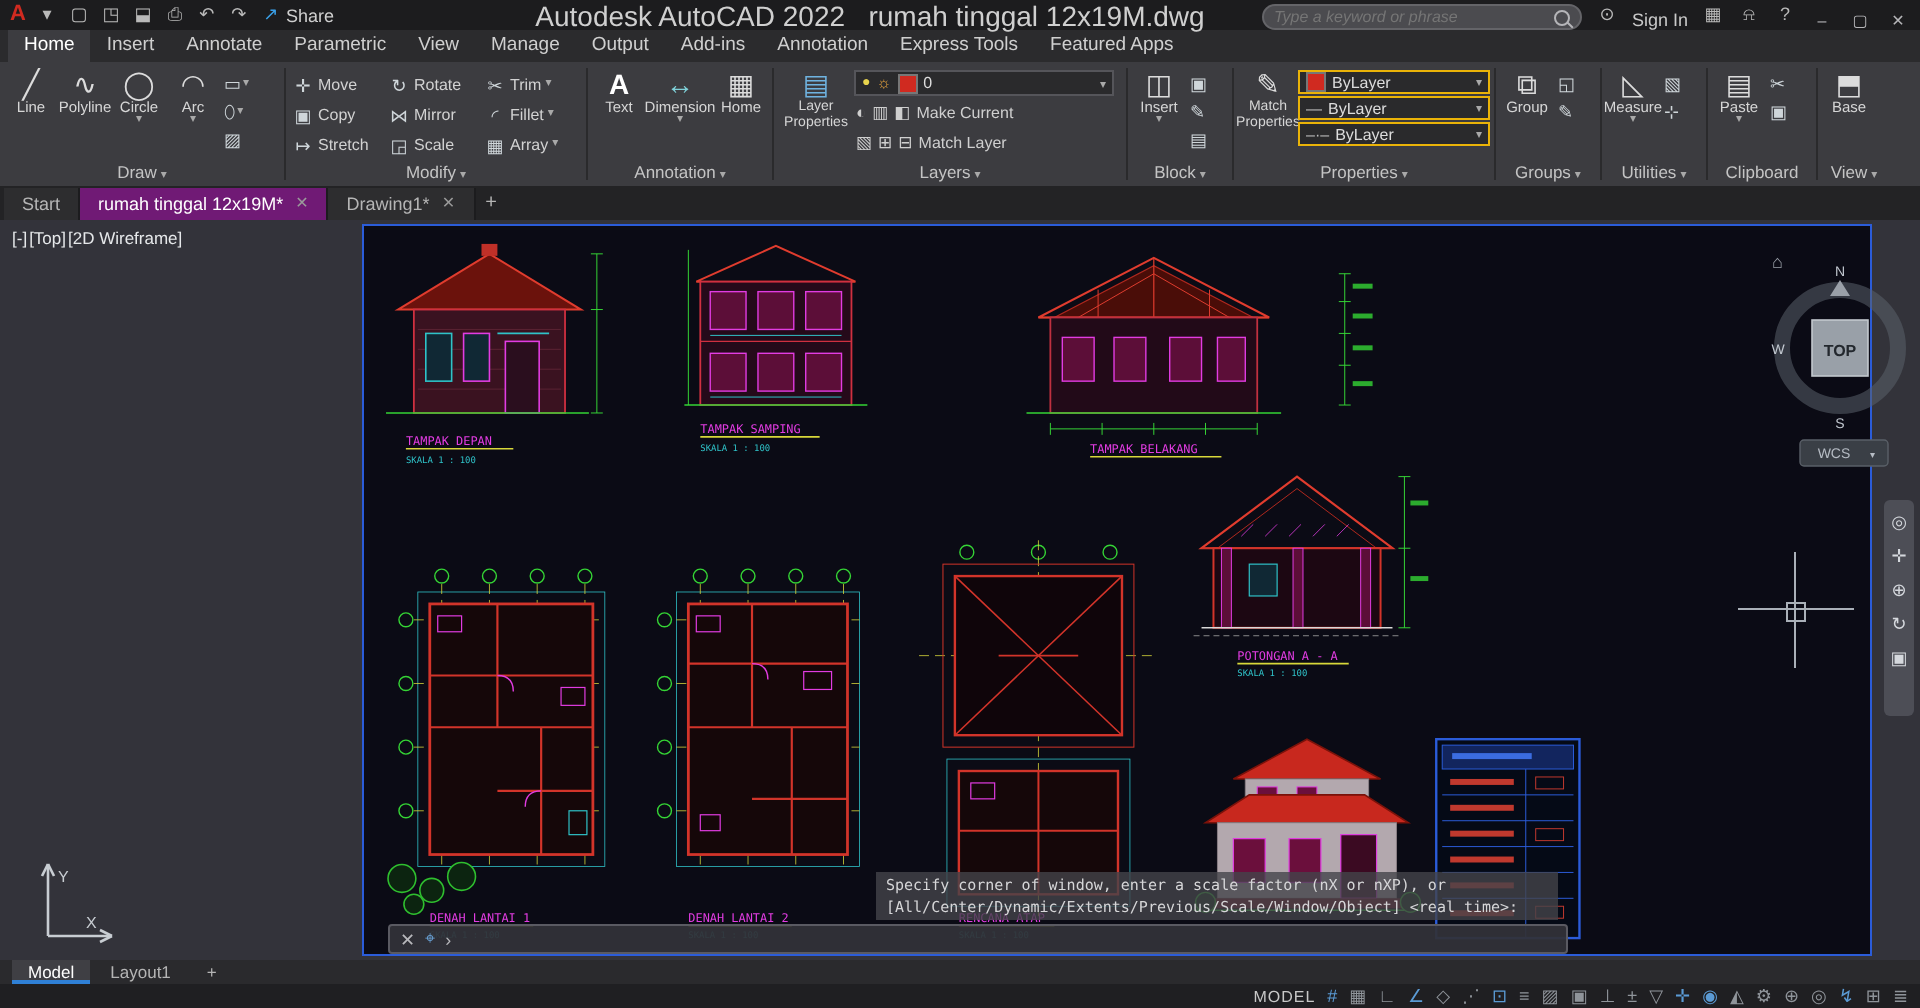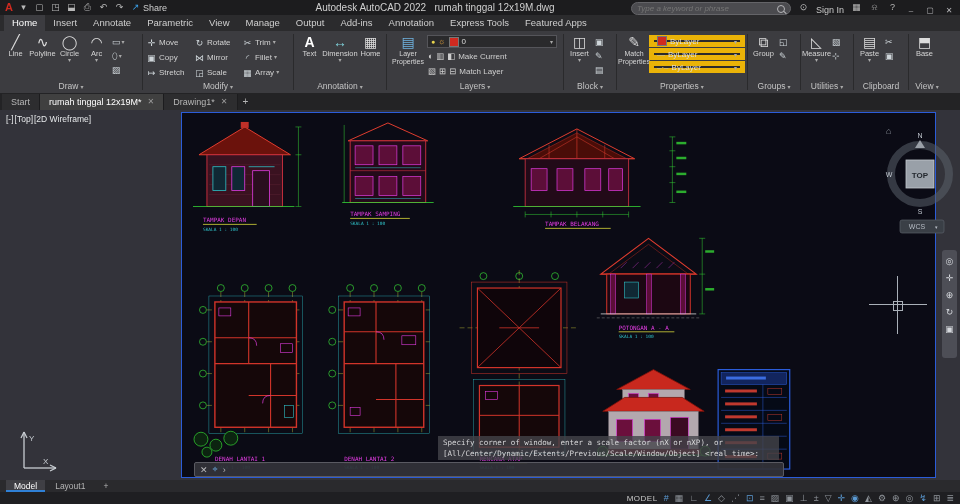--- a/index.html
+++ b/index.html
@@ -4,21 +4,21 @@
 <style>
   html,body{margin:0;padding:0;width:960px;height:504px;overflow:hidden;background:#232326;}
   #app{position:relative;width:960px;height:504px;font-family:"Liberation Sans",sans-serif;-webkit-user-select:none;user-select:none;}
 
   
   #titlebar{position:absolute;left:0;top:0;width:960px;height:15px;background:#1c1c1e;display:flex;align-items:center;gap:5px;padding:0 5px;box-sizing:border-box;font-size:9px;color:#c9c9c9;z-index:9;}
   #logo{color:#d02a20;font-weight:bold;font-size:11px;line-height:15px;}
   .qicon{color:#b9b9b9;font-size:9px;width:11px;text-align:center;line-height:15px;}
   .share{display:flex;align-items:center;gap:2px;color:#cfcfcf;}
   .share .qicon{color:#3aa0e8;}
-  #tb-center{position:absolute;left:240px;right:330px;text-align:center;font-size:10px;color:#cfcfcf;white-space:nowrap;pointer-events:none;}
+  #tb-center{position:absolute;left:240px;right:330px;text-align:center;font-size:14px;color:#cfcfcf;white-space:nowrap;pointer-events:none;}
   #tb-right{margin-left:auto;display:flex;align-items:flex-end;gap:7px;}
   .searchpill{display:flex;align-items:center;background:#4b4b4f;border:1px solid #646468;border-radius:7px;height:11px;width:148px;padding:0 5px;gap:4px;}
   .searchpill input{flex:1;background:transparent;border:0;outline:0;color:#c5c5c8;font-size:8px;font-style:italic;font-family:"Liberation Sans",sans-serif;padding:0;min-width:0;}
   .mag{width:6px;height:6px;border:1px solid #b5b5b8;border-radius:50%;position:relative;flex:0 0 auto;}
   .mag::after{content:"";position:absolute;width:4px;height:1px;background:#b5b5b8;transform:rotate(45deg);left:5px;top:6px;}
   .winbtn{color:#b5b5b8;font-size:8px;width:12px;text-align:center;}
 
   
   #ribbontabs{position:absolute;left:0;top:15px;width:960px;height:16px;background:#2b2b2d;display:flex;align-items:stretch;padding-left:4px;box-sizing:border-box;}
   .rtab{padding:0 8px;font-size:9.5px;color:#cfcfcf;line-height:16px;white-space:nowrap;}
@@ -41,27 +41,27 @@
   .minicol{display:flex;flex-direction:column;padding-top:2px;}
   .minirow{display:flex;align-items:center;font-size:8px;color:#ccc;height:14px;gap:1px;padding:0 2px;}
   .micon{font-size:9px;color:#cfd6da;}
   .layercol{display:flex;flex-direction:column;gap:1px;padding-top:2px;}
   .layerdrop{display:flex;align-items:center;background:#2a2a2c;border:1px solid #55555a;height:13px;width:130px;font-size:8px;color:#dddddd;gap:3px;padding:0 3px;box-sizing:border-box;}
   .lswatch{width:8px;height:8px;background:#d02a20;border:1px solid #777;flex:0 0 auto;}
   .ddar{margin-left:auto;font-size:6px;color:#a9a9a9;}
   .layerrow{display:flex;align-items:center;gap:3px;font-size:8px;color:#cfcfcf;height:14px;padding-left:1px;}
   .lit{font-size:8.5px;}
   .propcol{display:flex;flex-direction:column;gap:1px;padding-top:2px;}
-  .propdrop{display:flex;align-items:center;background:#2a2a2c;border:5px solid #eab308;height:12px;width:96px;font-size:8px;color:#dddddd;gap:3px;padding:0 3px;box-sizing:border-box;}
+  .propdrop{display:flex;align-items:center;background:#2a2a2c;border:1px solid #eab308;height:12px;width:96px;font-size:8px;color:#dddddd;gap:3px;padding:0 3px;box-sizing:border-box;}
   .pline{color:#bbb;font-size:8px;}
 
   
   #filetabs{position:absolute;left:0;top:93px;width:960px;height:17px;background:#232325;display:flex;align-items:flex-end;padding-left:2px;box-sizing:border-box;}
   .ftab{height:16px;line-height:16px;padding:0 9px;font-size:9px;color:#b5b5b5;background:#2d2d2f;border-right:1px solid #1c1c1e;display:flex;align-items:center;gap:6px;white-space:nowrap;}
-  .ftab.active{background:#404040;color:#ffffff;}
+  .ftab.active{background:#701a75;color:#ffffff;}
   .fclose{font-size:8px;color:#9a9a9a;}
   .fplus{width:16px;text-align:center;color:#b5b5b5;font-size:10px;line-height:16px;}
 
   
   #canvas{position:absolute;left:0;top:110px;width:960px;height:370px;background:#33333a;overflow:hidden;}
   #paper{position:absolute;left:181px;top:2px;width:755px;height:366px;background:#0b0b15;border:1.5px solid #2b5cd9;box-sizing:border-box;}
   #paper svg{display:block;width:100%;height:100%;font-family:"DejaVu Sans Mono",monospace;}
   #vpctrl{position:absolute;left:6px;top:4px;font-size:8.5px;color:#e6e8ea;display:flex;gap:1px;z-index:3;}
   #viewcube{position:absolute;left:882px;top:8px;width:76px;height:118px;z-index:4;}
   #navbar{position:absolute;left:942px;top:140px;width:15px;height:108px;background:rgba(125,130,140,.35);border-radius:3px;display:flex;flex-direction:column;align-items:center;gap:7px;padding-top:6px;box-sizing:border-box;color:#d5d8dd;font-size:9px;z-index:4;}

